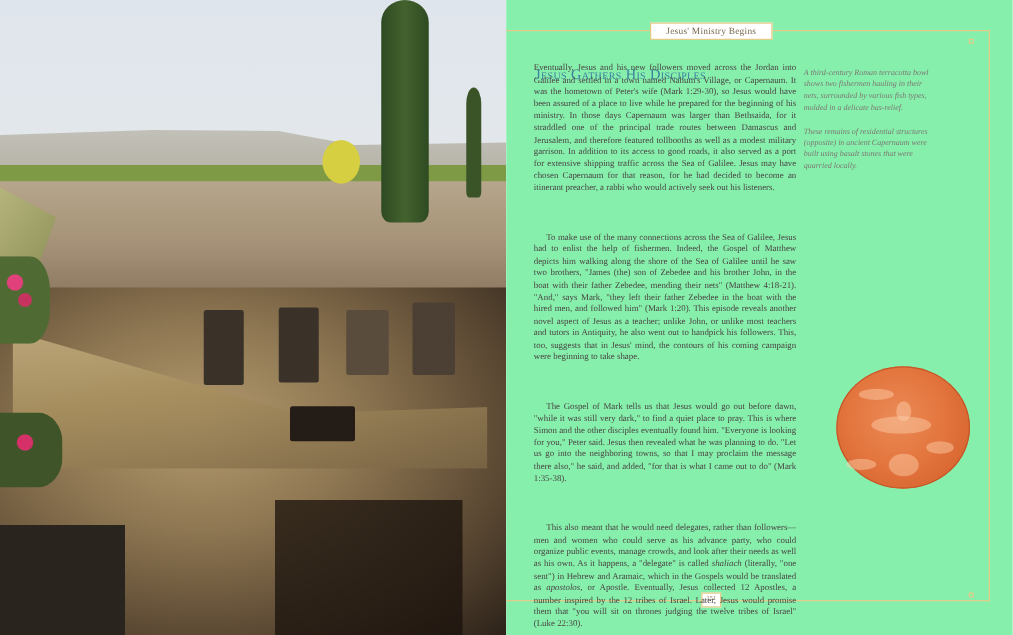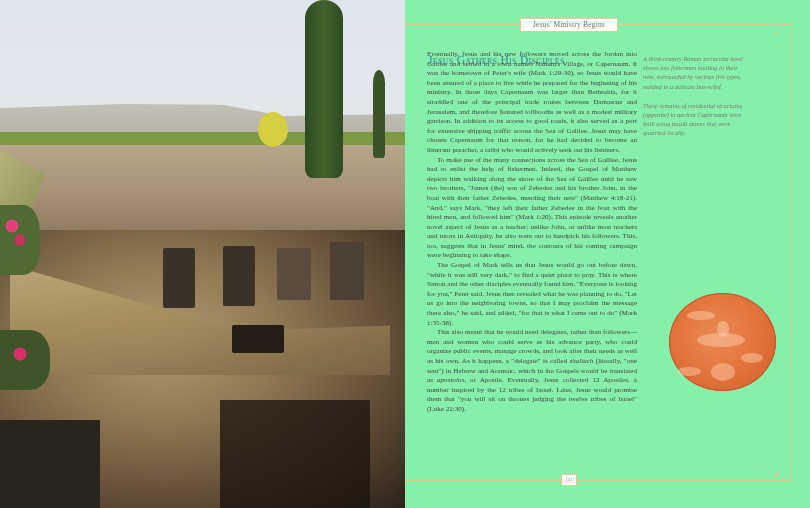--- a/index.html
+++ b/index.html
@@ -96,21 +96,21 @@
     }
     .title {
       position:absolute; left:23px; top:54px;
       font-size:11.5px; color:#3c7f9e; font-variant:small-caps; letter-spacing:.3px;
     }
     .body {
       position:absolute; left:22px; top:50px; width:210px;
       font-size:7.1px; line-height:9.6px; color:#4a4542; text-align:justify;
     }
     .body p { text-indent:0; margin:0; }
-    .body p + p { text-indent:10px; }
+    .body p + p { text-indent:10px;margin-top:30px; }
     .body em { font-style:italic; }
     .captions {
       position:absolute; left:238px; top:54px; width:108px;
       font-size:6.4px; line-height:9.2px; color:#7d7872; font-style:italic;
     }
     .captions p + p { margin-top:10px; }
 
     .bowl {
       position:absolute; left:264px; top:293px; width:107px; height:98px; border-radius:50%;
       background: radial-gradient(circle at 45% 42%, #ea8a56 0%, #e4763f 45%, #d7652f 80%, #b84d20 100%);

